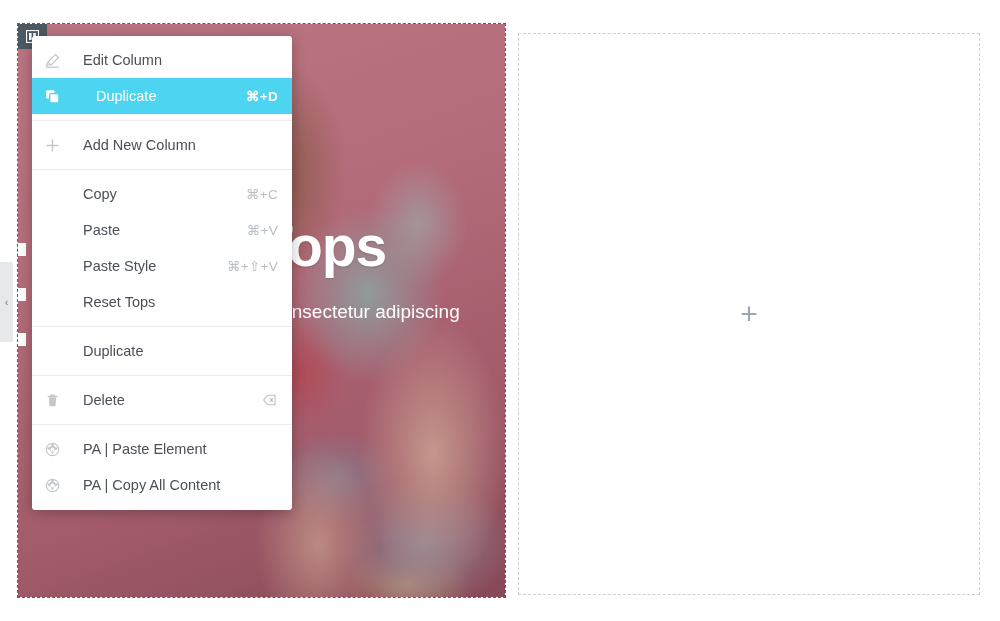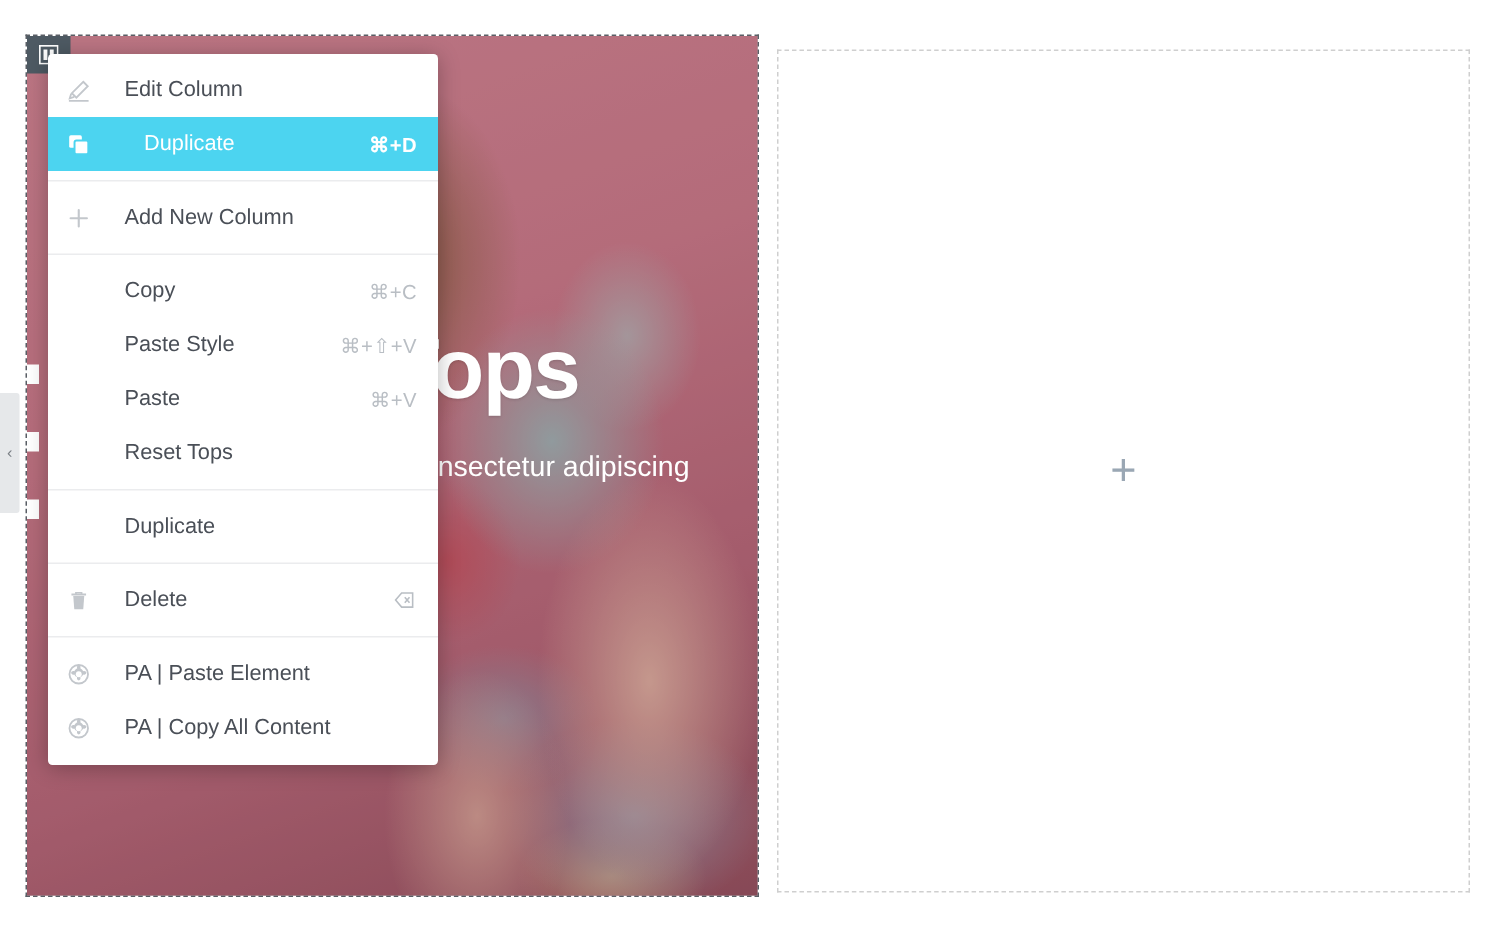--- a/index.html
+++ b/index.html
@@ -272,27 +272,27 @@
         <span class="sc"></span>
       </div>
       <div class="sep"></div>
       <div class="mi plain">
         <span class="ico"></span>
         <span class="lbl">Copy</span>
         <span class="sc">⌘+C</span>
       </div>
       <div class="mi plain">
         <span class="ico"></span>
+        <span class="lbl">Paste</span>
+        <span class="sc">⌘+V</span>
+      </div>
+      <div class="mi plain">
+        <span class="ico"></span>
         <span class="lbl">Paste Style</span>
         <span class="sc">⌘+⇧+V</span>
-      </div>
-      <div class="mi plain">
-        <span class="ico"></span>
-        <span class="lbl">Paste</span>
-        <span class="sc">⌘+V</span>
       </div>
       <div class="mi plain">
         <span class="ico"></span>
         <span class="lbl">Reset Tops</span>
         <span class="sc"></span>
       </div>
       <div class="sep"></div>
       <div class="mi plain">
         <span class="ico"></span>
         <span class="lbl">Duplicate</span>

